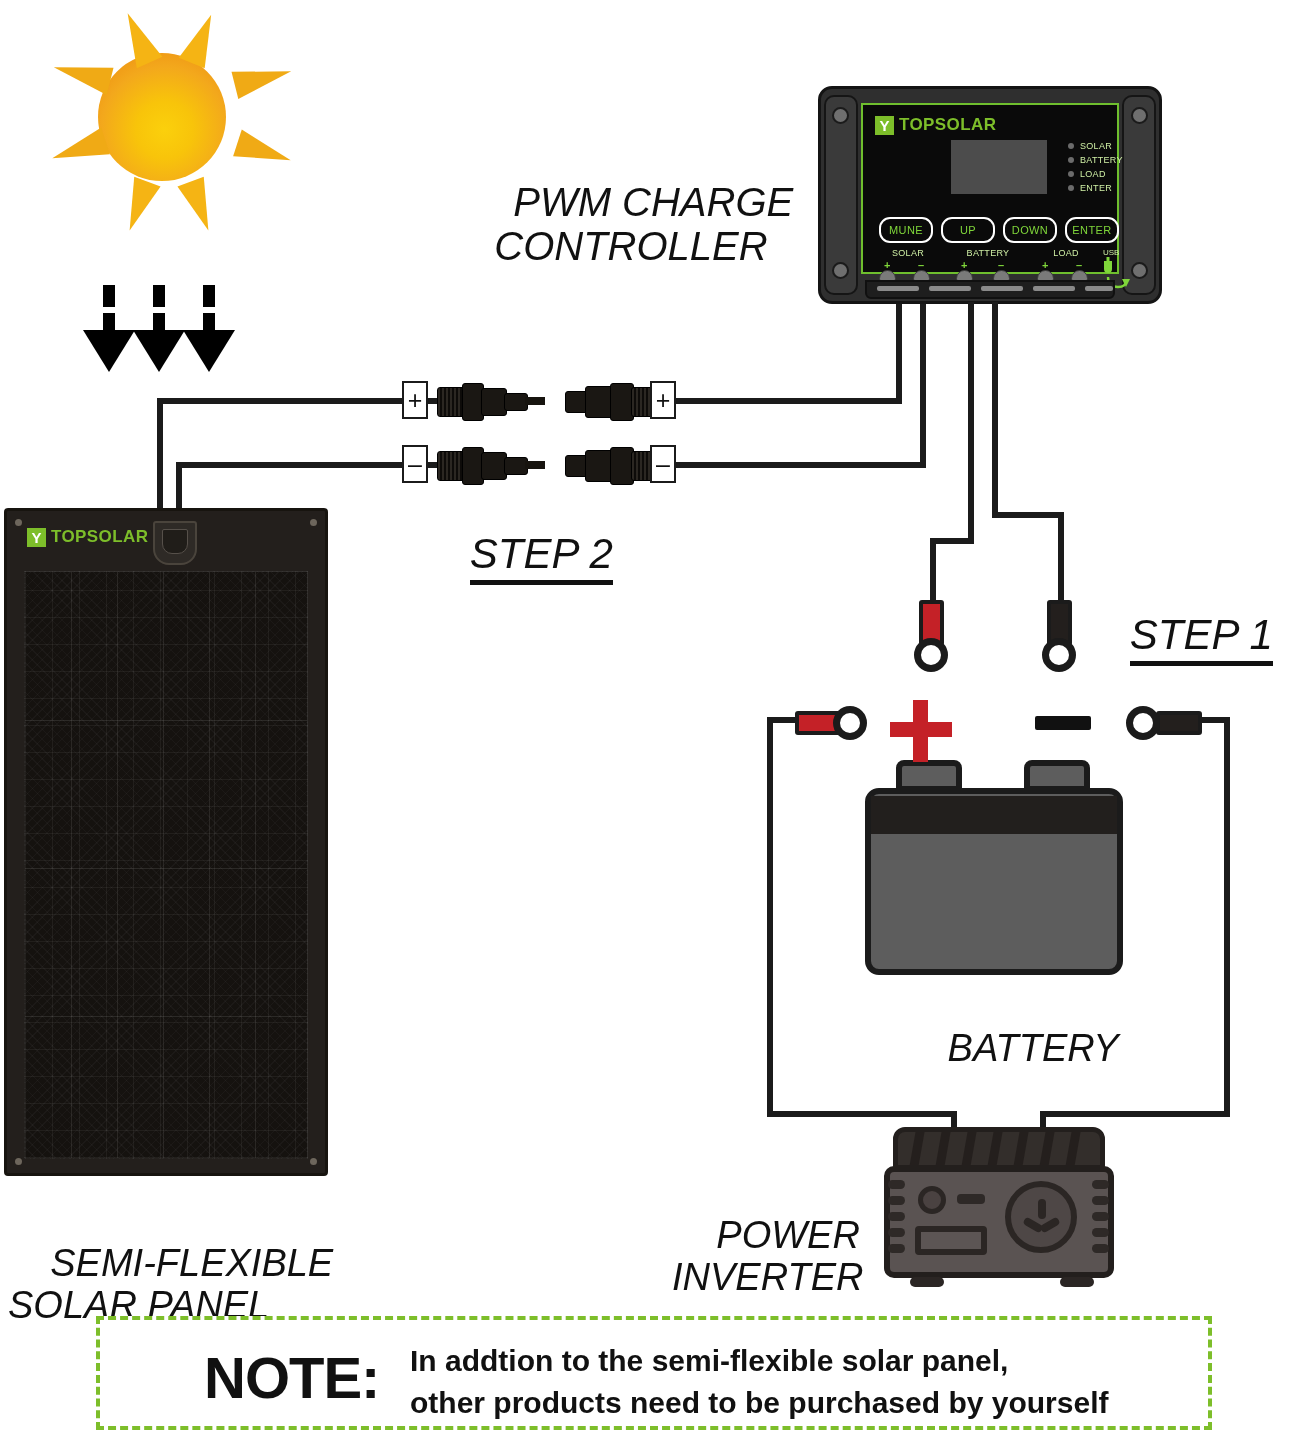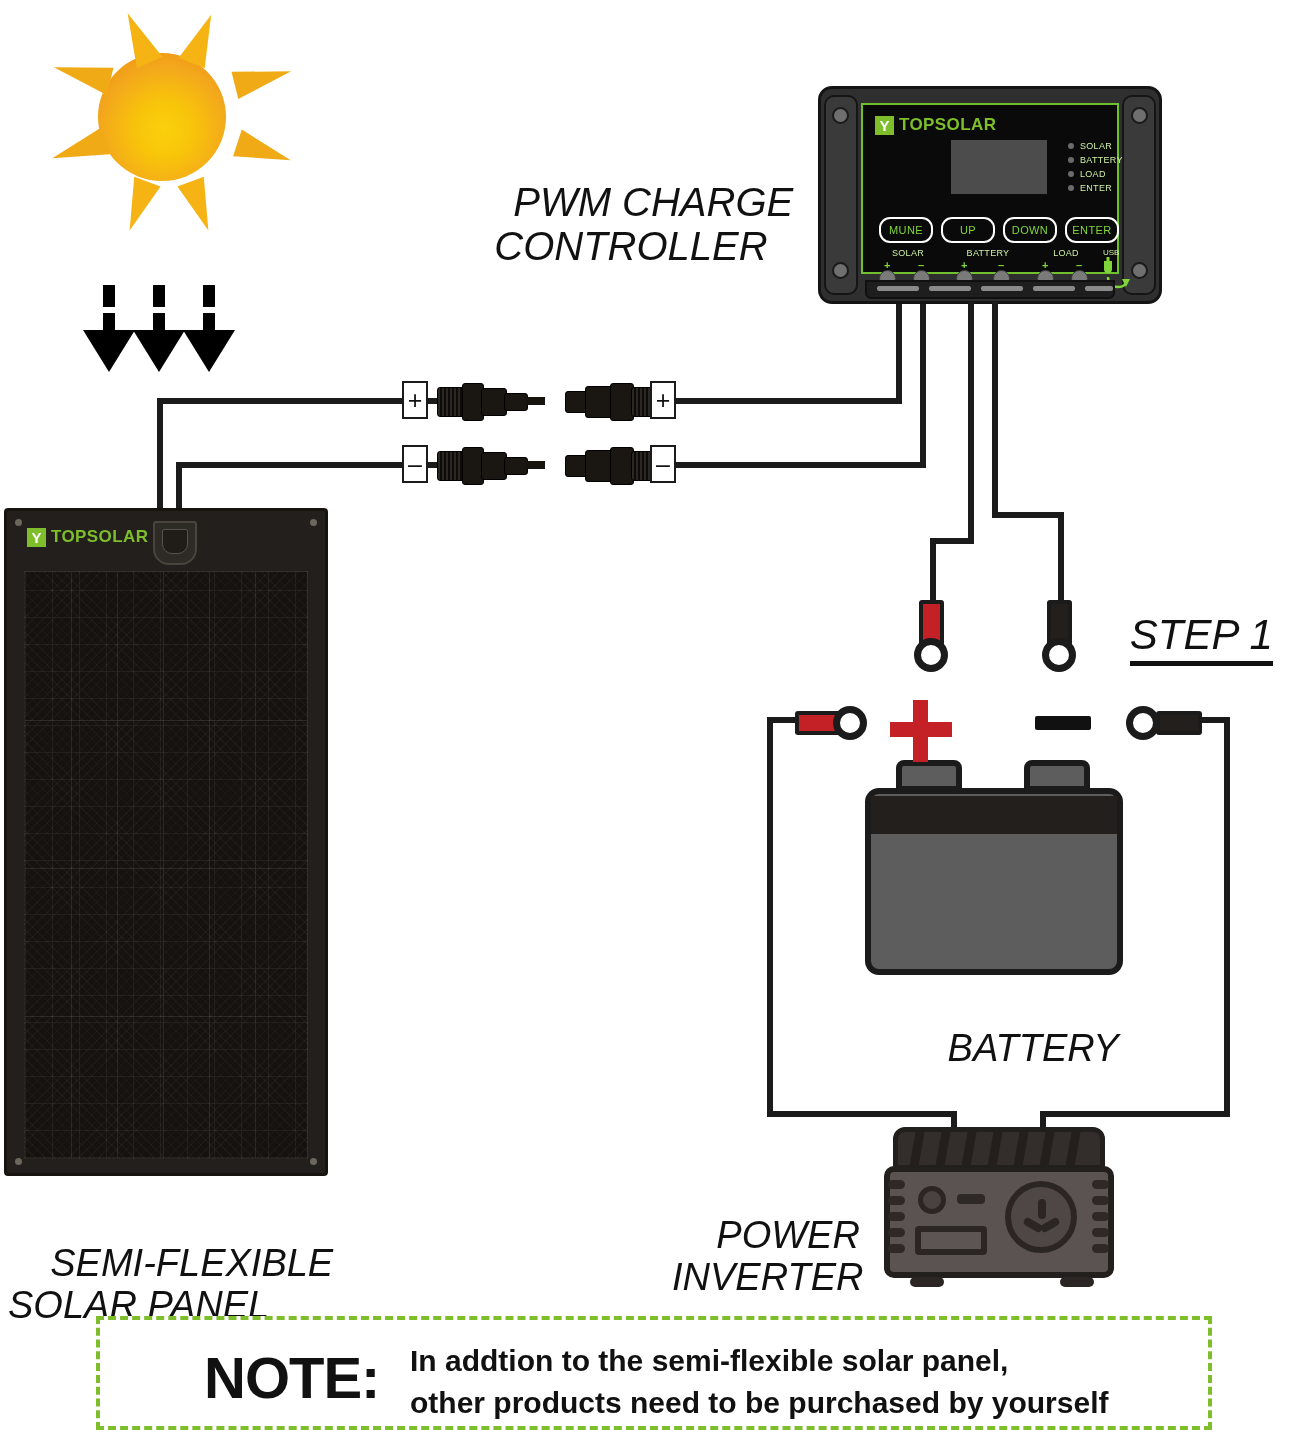--- a/index.html
+++ b/index.html
@@ -729,20 +729,23 @@
       <div class="panel-colsep" style="left:184px;"></div>
       <div class="panel-colsep" style="left:230px;"></div>
     </div>
   </div>
 
   <div class="label title-lg" style="left:448px; top:136px; width:366px;">
     <span>PWM CHARGE
 CONTROLLER</span>
   </div>
 
+  <div class="label" style="left:452px; top:514px;">
+    <span class="step">STEP 2</span>
+  </div>
 
   <div class="label" style="left:1112px; top:595px;">
     <span class="step">STEP 1</span>
   </div>
 
 
   <div class="label caption" style="left:902px; top:985px; width:220px; text-align:center;">
     <span>BATTERY</span>
   </div>
 

